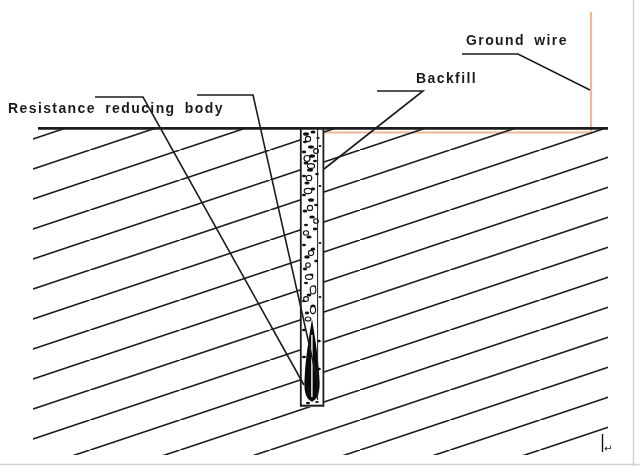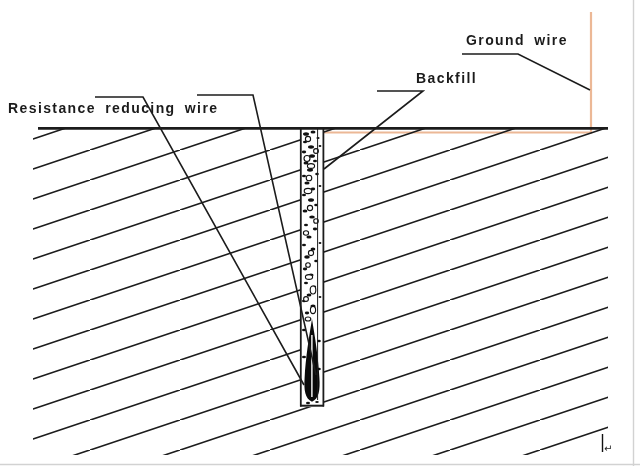--- a/index.html
+++ b/index.html
@@ -121,16 +121,16 @@
     <line x1="38" y1="128.4" x2="608" y2="128.4" stroke-width="2.6" stroke="#1c1c1c"></line>
 
     <line x1="602.5" y1="434" x2="602.5" y2="452" stroke="#111" stroke-width="1.4"></line>
 
     <line x1="633.5" y1="0" x2="633.5" y2="466" stroke-width="1.4" stroke="#d2d2d2"></line>
     <line x1="0" y1="464.5" x2="640" y2="464.5" stroke-width="1.4" stroke="#d2d2d2"></line>
   </svg>
 
   <div class="lbl" style="left:466px;top:33px;">Ground wire</div>
   <div class="lbl" style="left:376px;top:71px;margin-left:40px;">Backfill</div>
-  <div class="lbl" style="left:8px;top:101px;">Resistance reducing wire</div>
+  <div class="lbl" style="left:8px;top:101px;">Resistance reducing body</div>
 
   <span class="pmark">↵</span>
 </div>
 
 </body></html>

